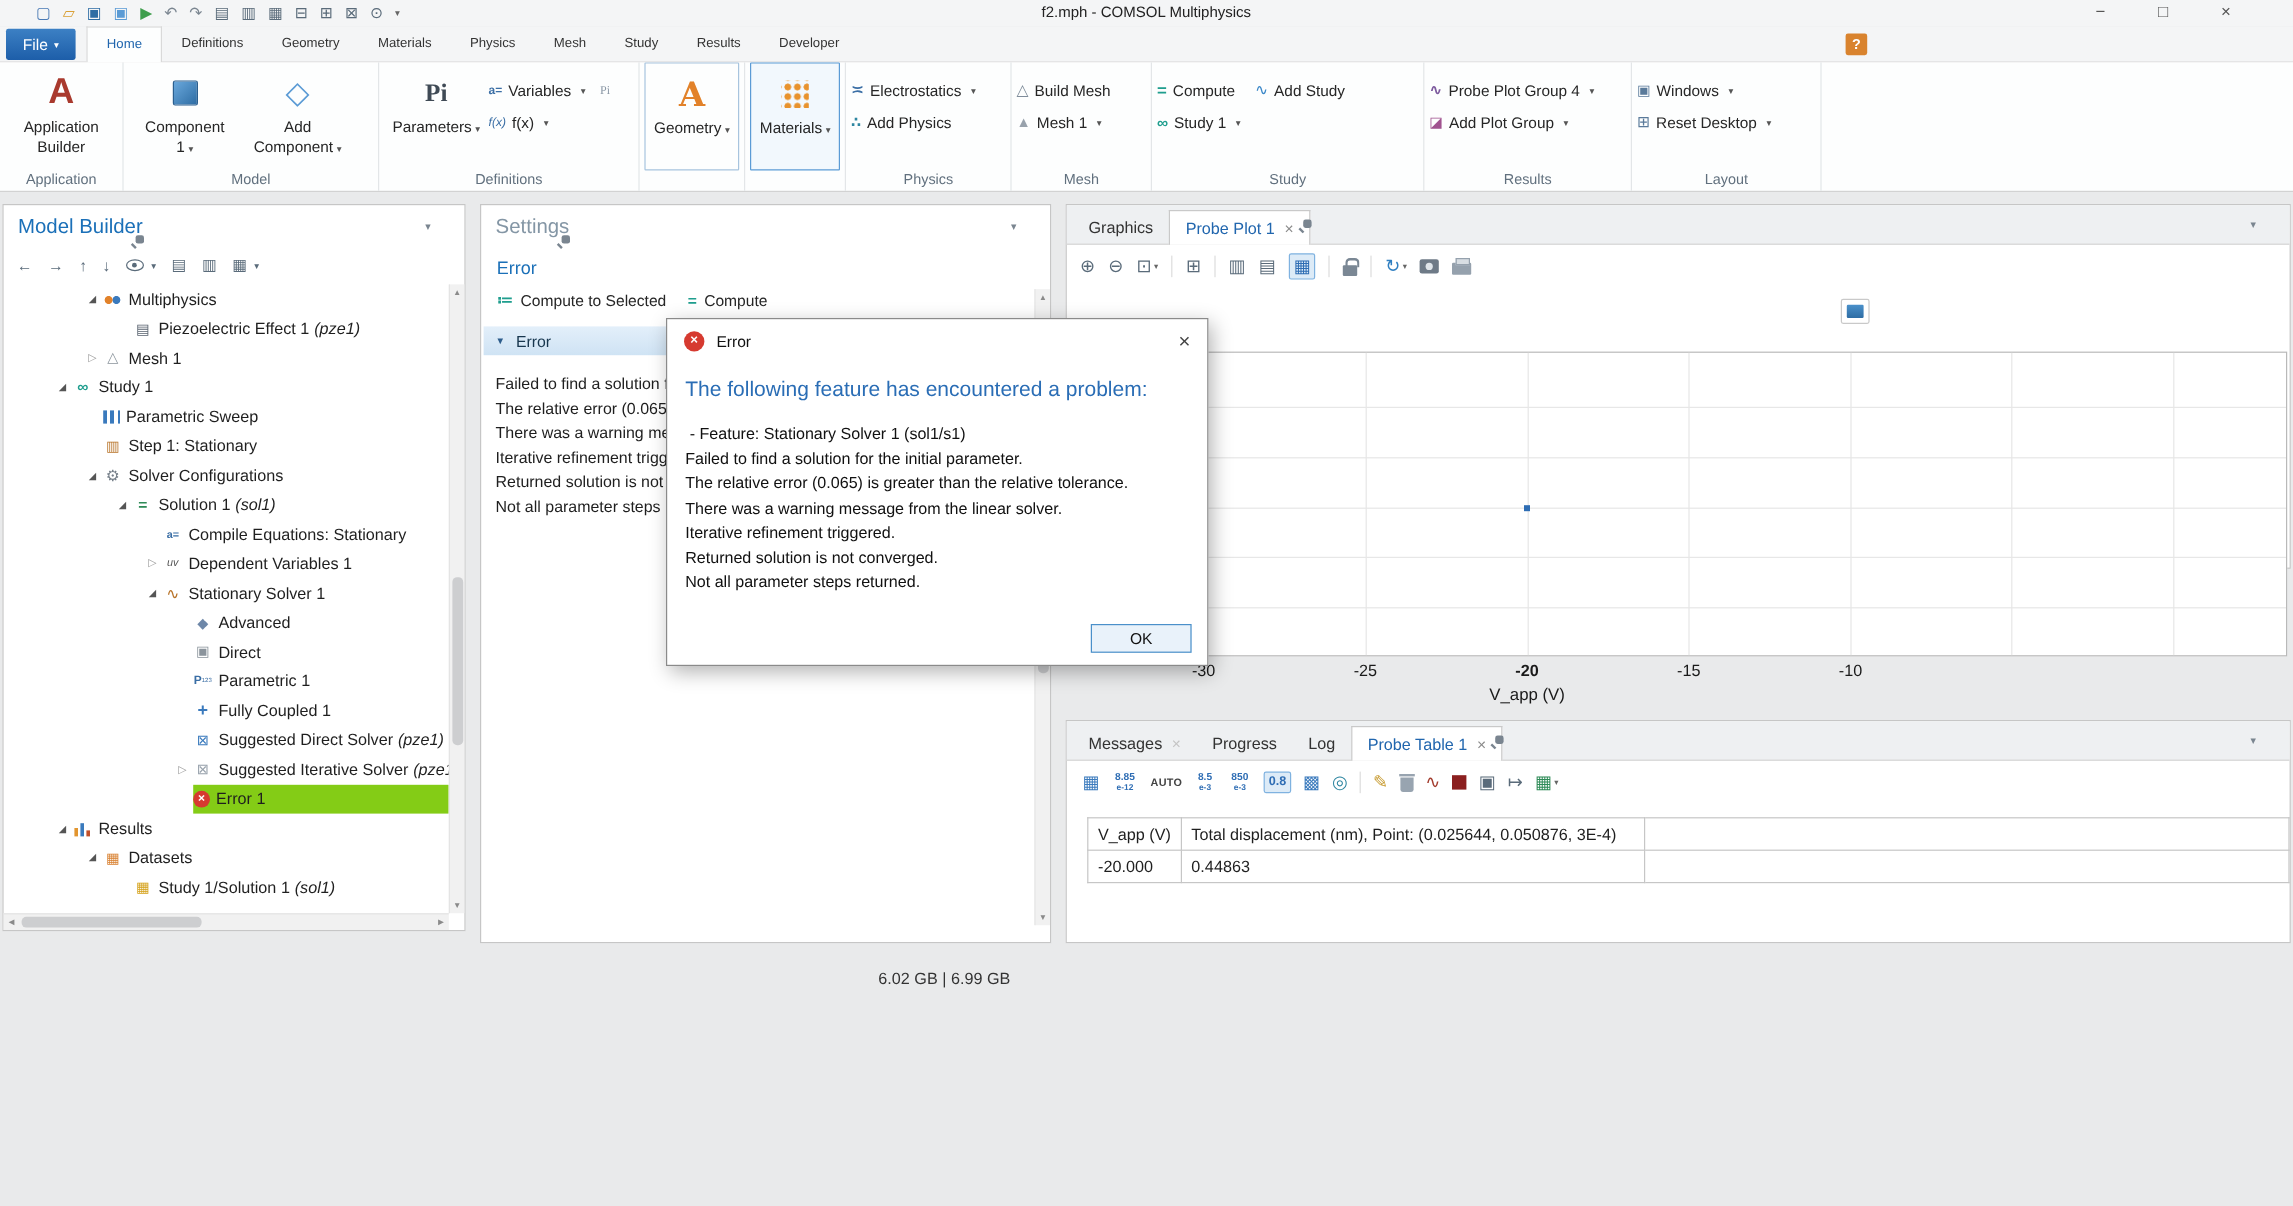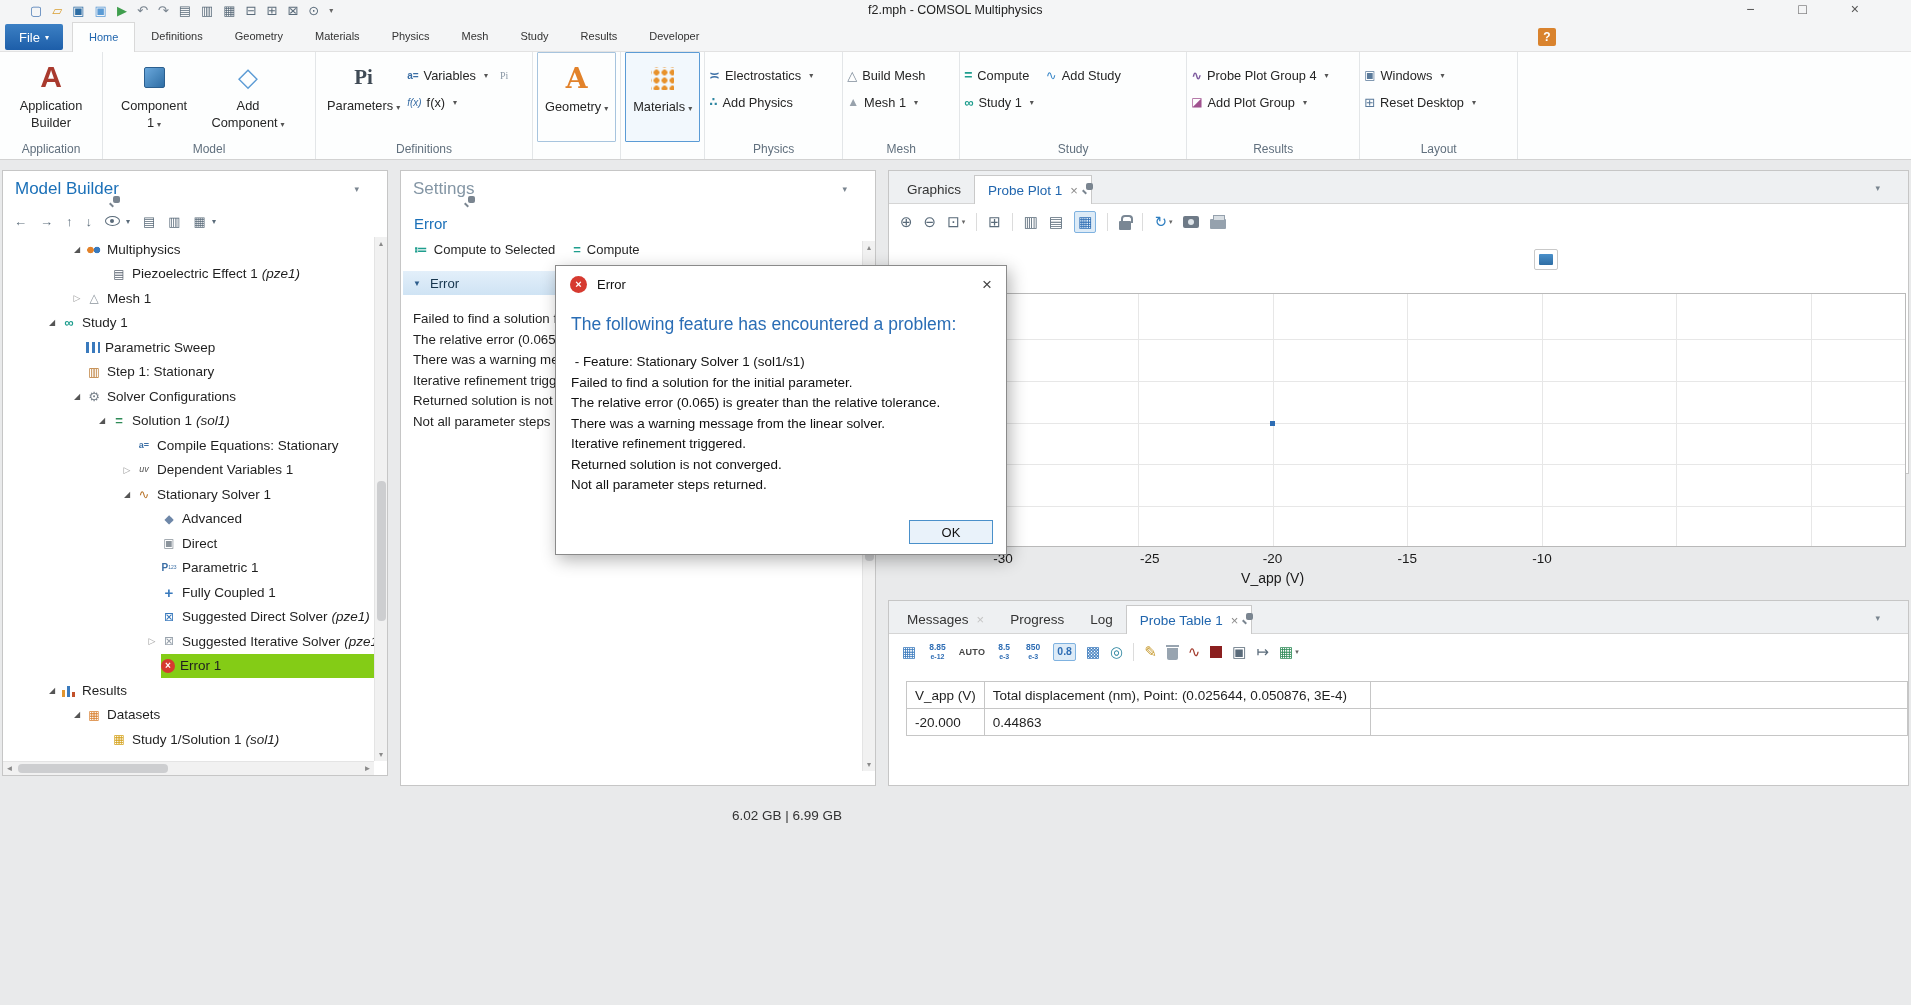--- a/index.html
+++ b/index.html
@@ -697,22 +697,22 @@
       <div class="vgrid" style="left: 90.566%;"></div>
       <div class="hgrid" style="top: 18%;"></div>
       <div class="hgrid" style="top: 34.5%;"></div>
       <div class="hgrid" style="top: 51%;"></div>
       <div class="hgrid" style="top: 67.5%;"></div>
       <div class="hgrid" style="top: 84%;"></div>
       <div class="dpt" style="left: 36.6577%; top: 51.37%; background: rgb(46, 109, 180);"></div>
     </div>
   <div id="xticks">
       <span class="xtick" style="left: 9.7035%;">-30</span>
-      <span class="xtick" style="left: 23.1806%; margin-left: 12px;">-25</span>
-      <span class="xtick" style="left: 36.6577%;">-20</span>
+      <span class="xtick" style="left: 23.1806%;">-25</span>
+      <span class="xtick" style="left: 36.6577%; font-weight: bold;">-20</span>
       <span class="xtick" style="left: 50.1348%;">-15</span>
       <span class="xtick" style="left: 63.6119%;">-10</span>
     </div>
   <div id="xlabelwrap">
     <span id="xlabel" style="left: 36.6577%;">V_app (V)</span>
   </div>
 </div>
 
 <div class="panel" id="messages">
   <div class="tabbar" id="mtabs">

